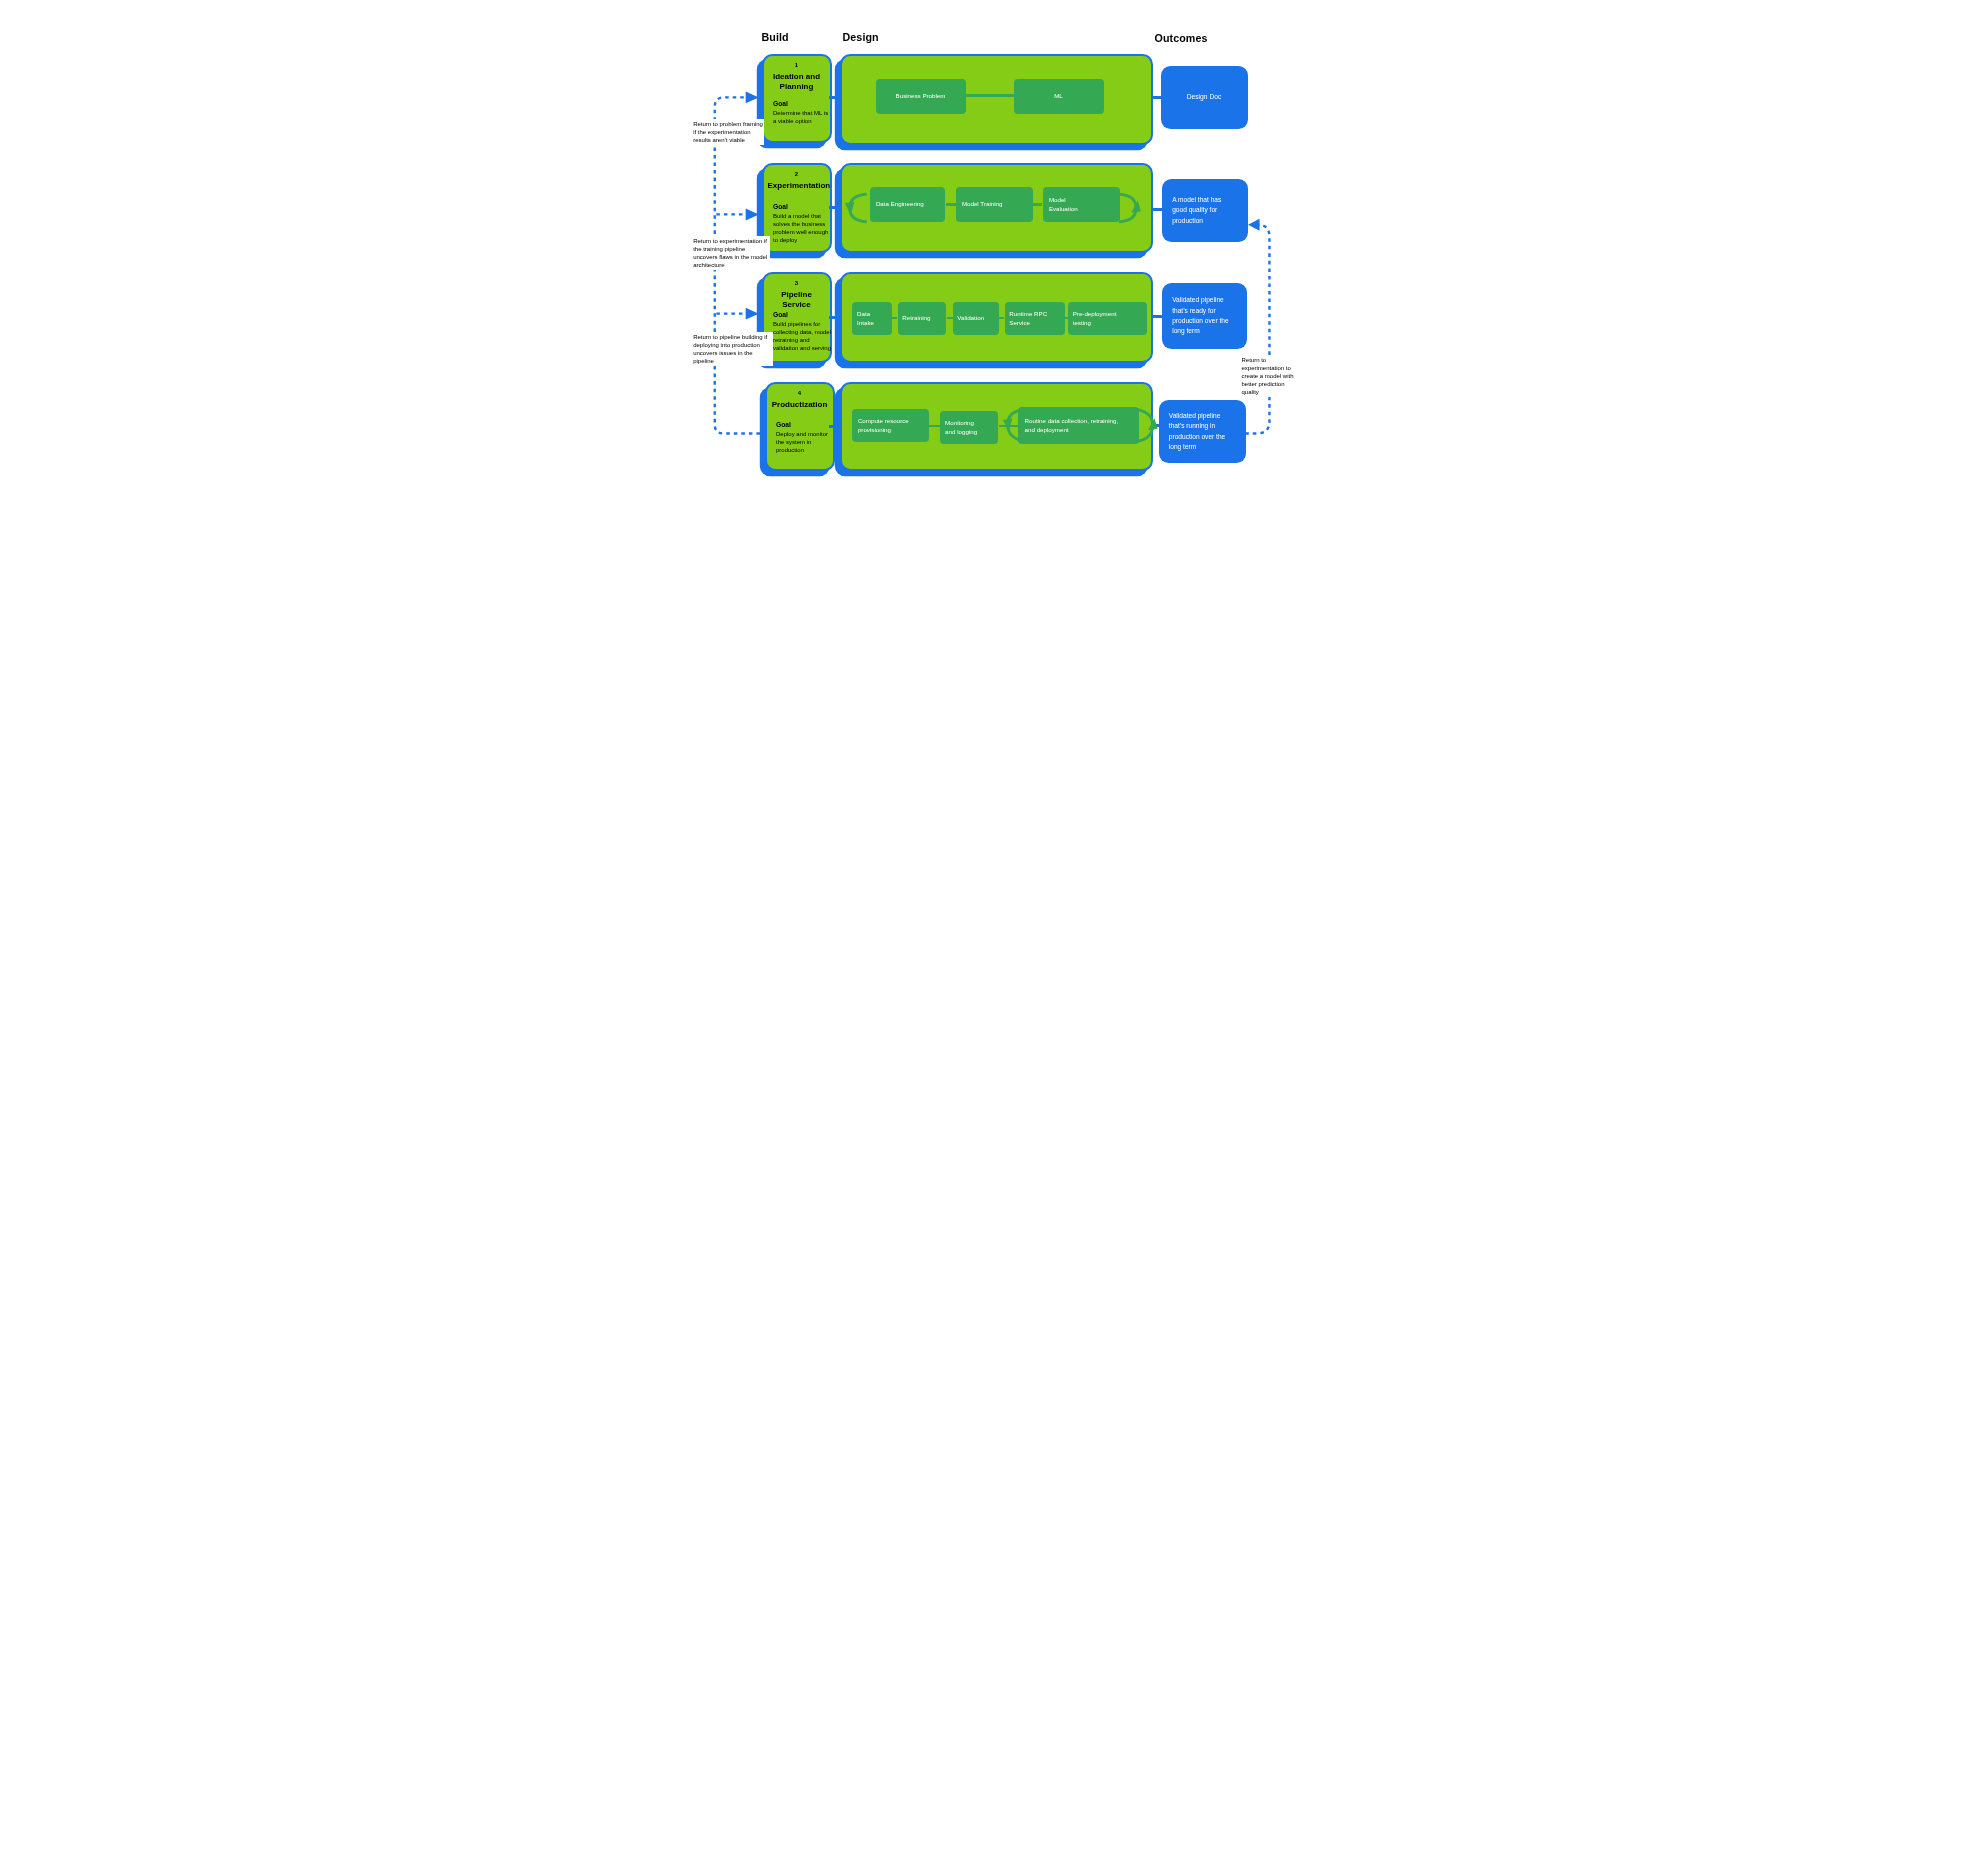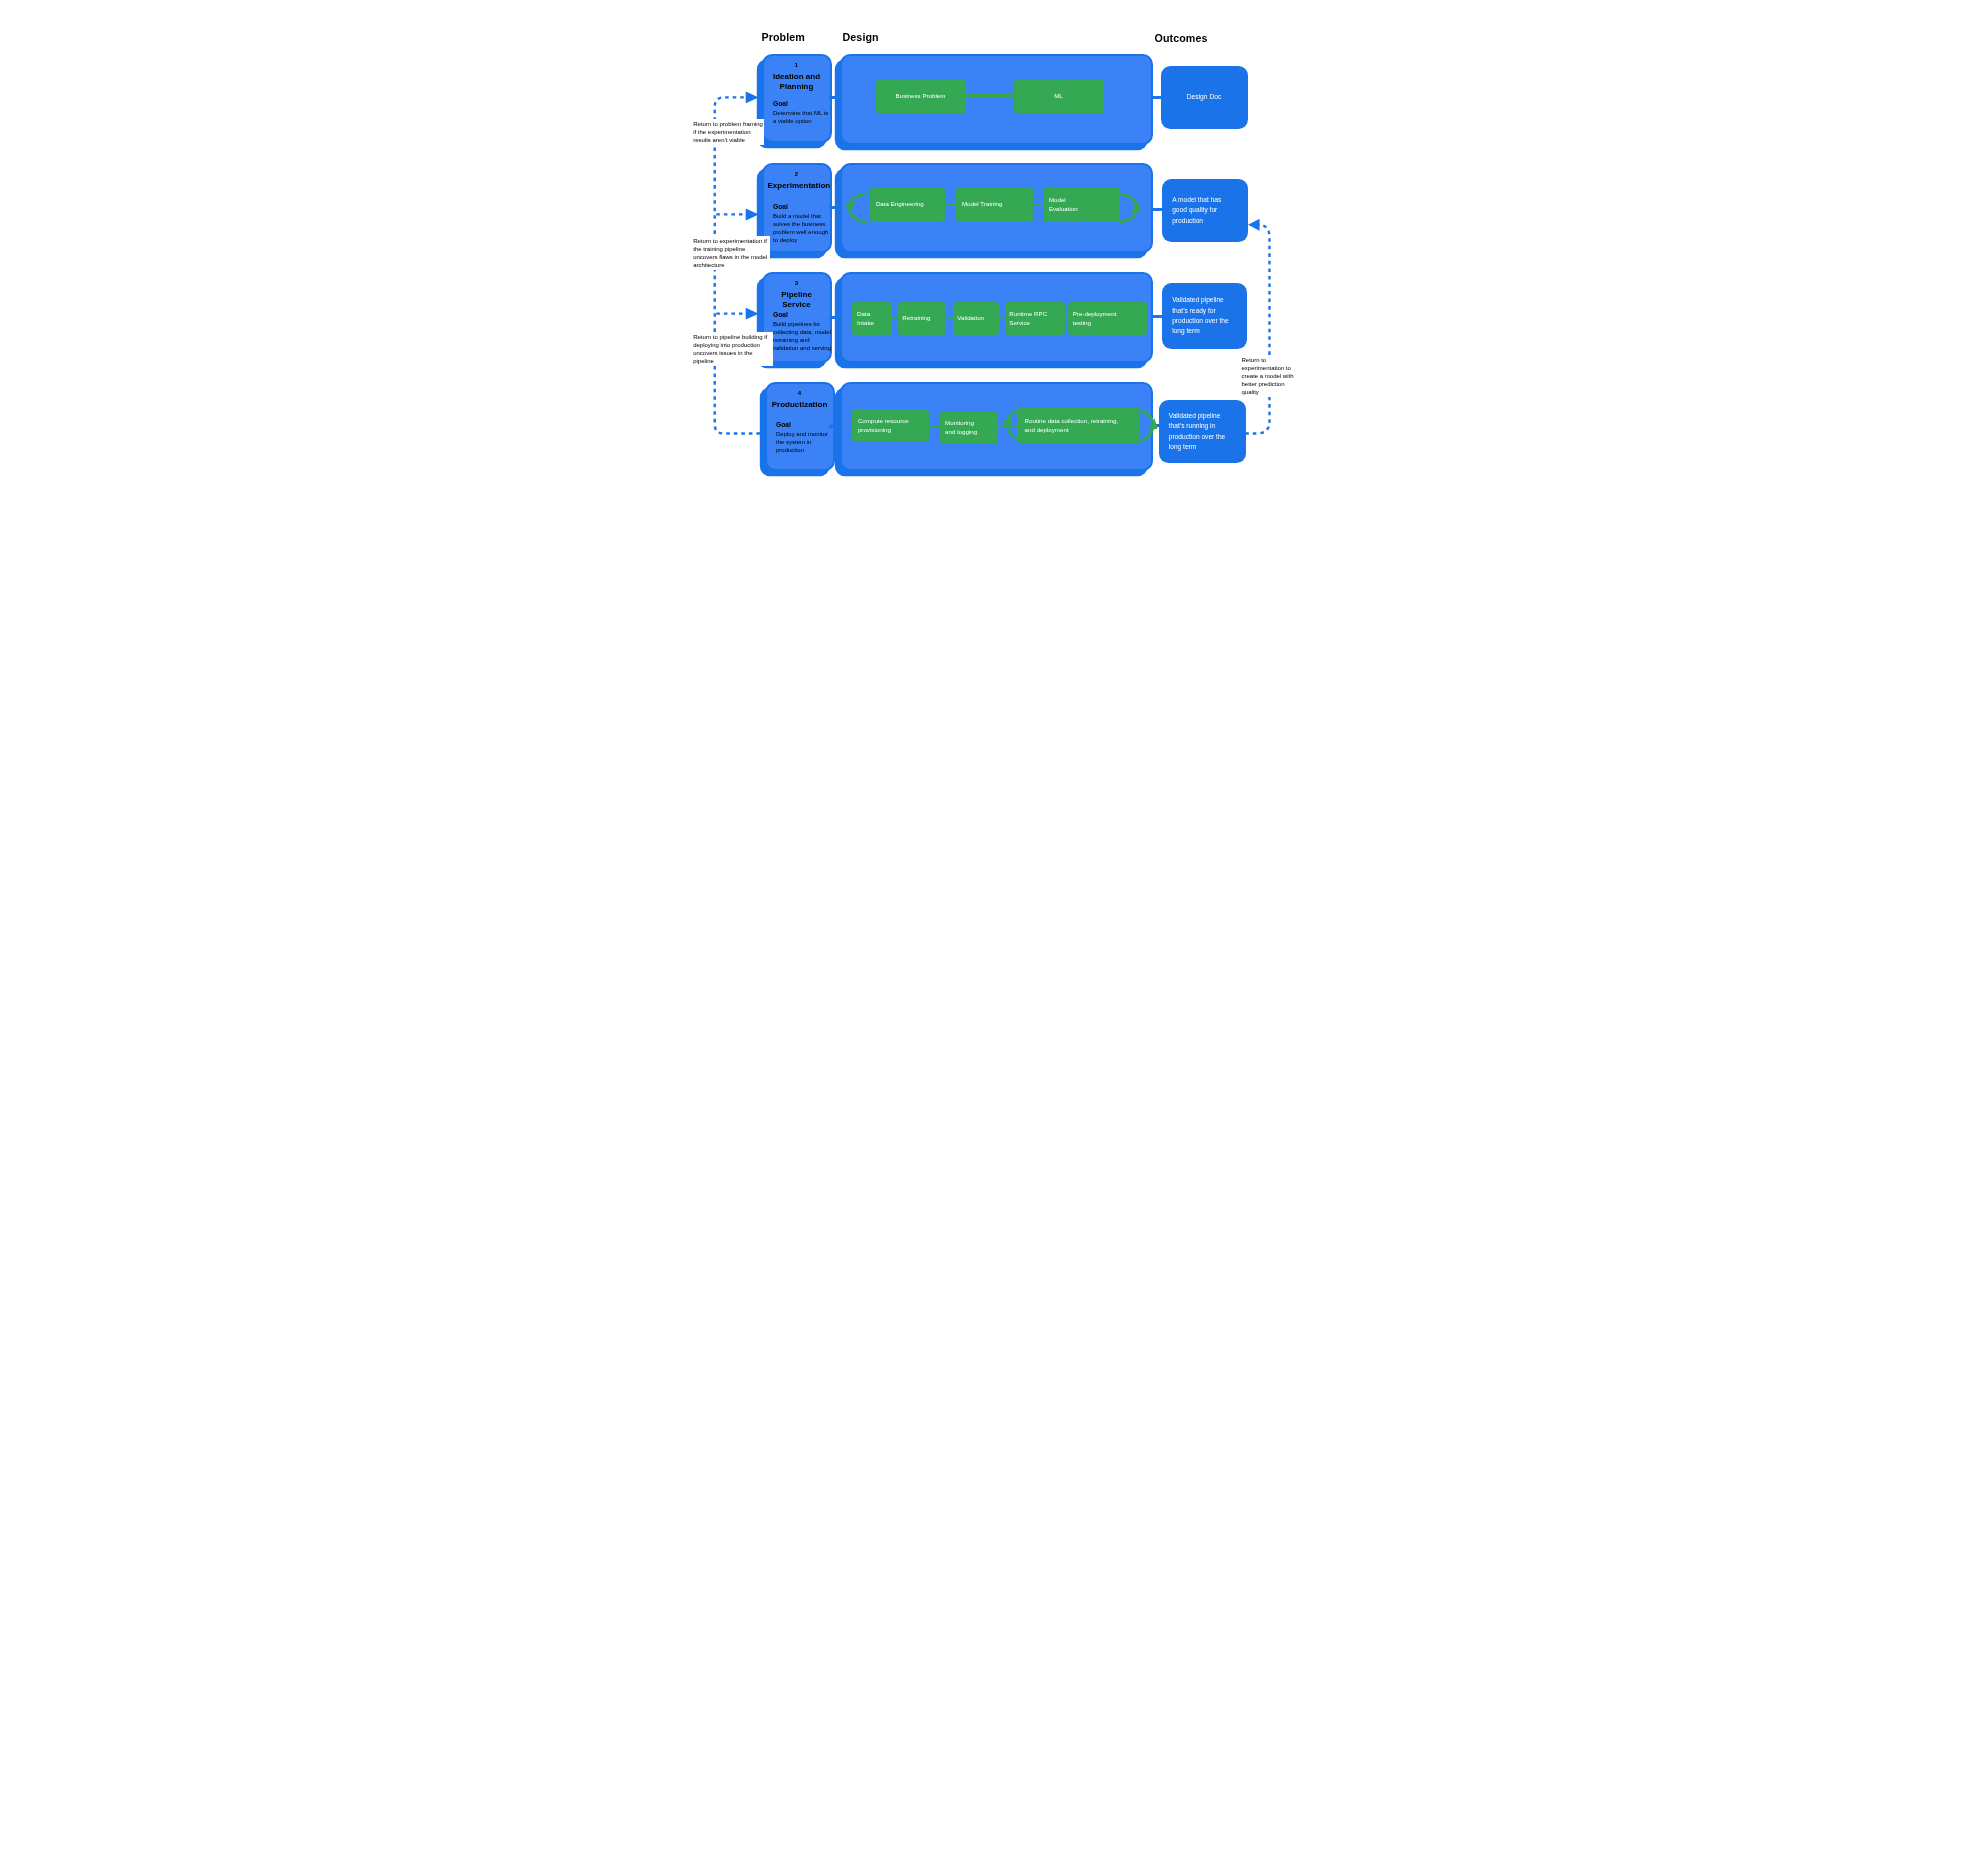--- a/index.html
+++ b/index.html
@@ -4,21 +4,21 @@
 <style>
   html,body{margin:0;padding:0;background:#fff;}
   body{font-family:"Liberation Sans","DejaVu Sans",sans-serif;color:#000;}
   #canvas{position:relative;width:619px;height:511px;background:#fff;overflow:hidden;margin:0 auto;}
 
   .hdr{position:absolute;font-size:10.7px;font-weight:bold;letter-spacing:0.1px;}
 
   
   .card{position:absolute;}
   .card .shadow{position:absolute;inset:0;transform:translate(-5.2px,5.2px);background:var(--blue);border-radius:10.3px;}
-  .card .face{position:absolute;inset:0;background:#3b82f6;border:2.8px solid var(--blue);border-radius:10.3px;box-sizing:border-box;}
+  .card .face{position:absolute;inset:0;background:#84cc16;border:2.8px solid var(--blue);border-radius:10.3px;box-sizing:border-box;}
 
   .phase-number{position:absolute;top:6.4px;left:0;right:0;text-align:center;font-size:6px;font-weight:bold;}
   .phase-title{position:absolute;top:16px;left:4px;right:4px;text-align:center;font-size:8px;font-weight:bold;line-height:1.25;}
   .phase-goal{position:absolute;left:9.5px;}
   .phase-goal .goal-label{font-size:6.7px;font-weight:bold;margin-bottom:2px;}
   .phase-goal .goal-text{font-size:6px;line-height:1.36;}
 
   .task{position:absolute;background:var(--green);border-radius:4px;color:#fff;display:flex;align-items:center;font-size:6.2px;line-height:1.45;}
   .task.center{justify-content:center;text-align:center;}
   .task .tinner{padding:0 6.4px;}
@@ -36,21 +36,21 @@
   .bdash{stroke:var(--blue);stroke-width:6;fill:none;stroke-dasharray:9 10;}
   .bfill{fill:var(--blue);stroke:none;}
   .garc{stroke:var(--green);stroke-width:7;fill:none;}
   .gfill{fill:var(--green);stroke:none;}
 </style>
 </head>
 <body>
 
 <div id="canvas" style="--blue:#1A73E8;--green:#34A853;">
 
-  <div class="hdr" style="left:79px;top:31px;">Problem</div>
+  <div class="hdr" style="left:79px;top:31px;">Build</div>
   <div class="hdr" style="left:160px;top:31px;">Design</div>
   <div class="hdr" style="left:472px;top:32px;text-align:center;">Outcomes</div>
 
   <div class="card" style="left:79px;top:54px;width:70px;height:89px;">
     <div class="shadow"></div>
     <div class="face">
       <div class="phase-number">1</div>
       <div class="phase-title">Ideation and Planning</div>
       <div class="phase-goal" style="top:44px;width:56px;">
         <div class="goal-label">Goal</div>

